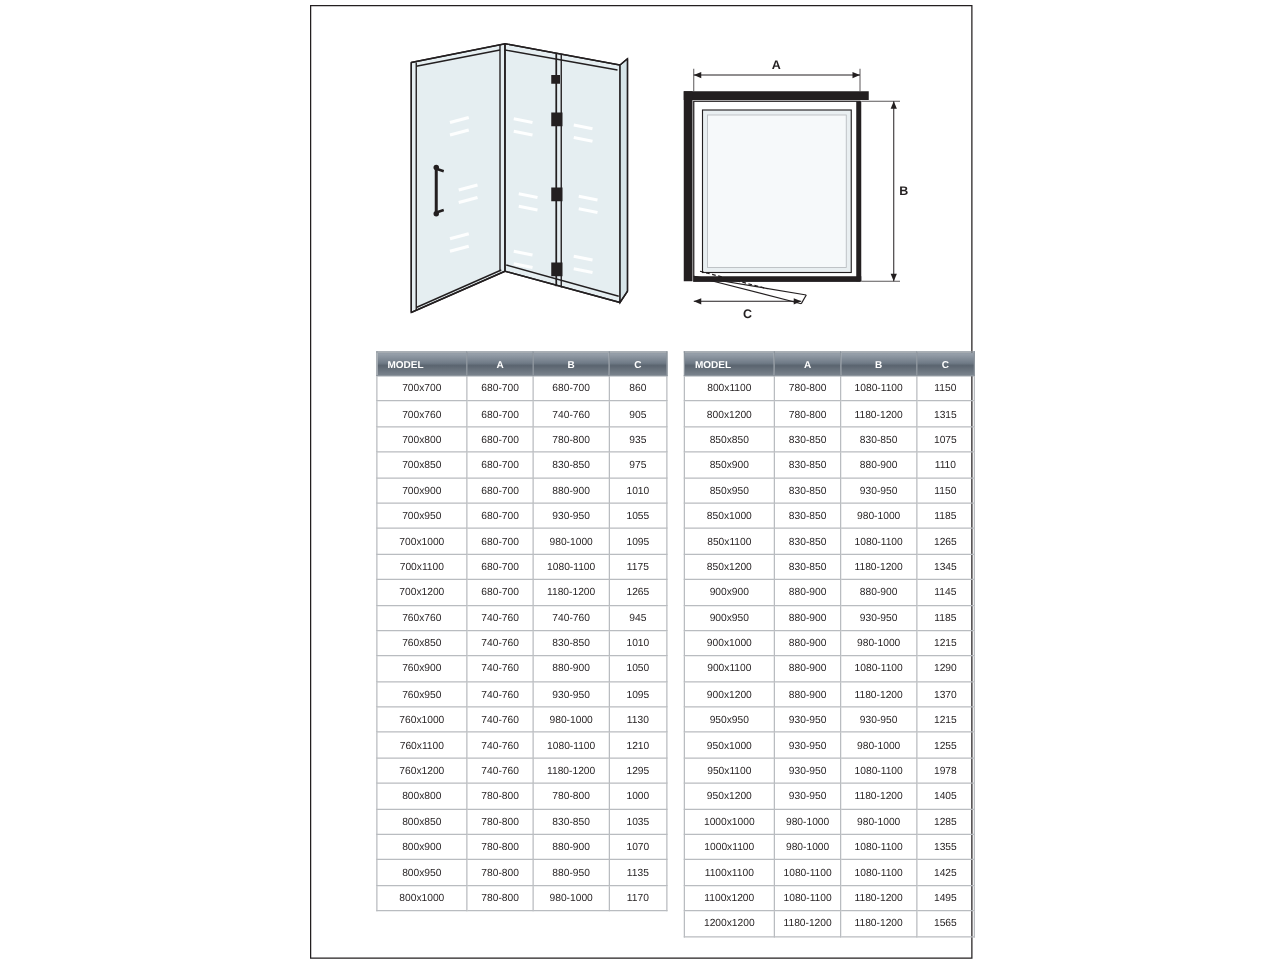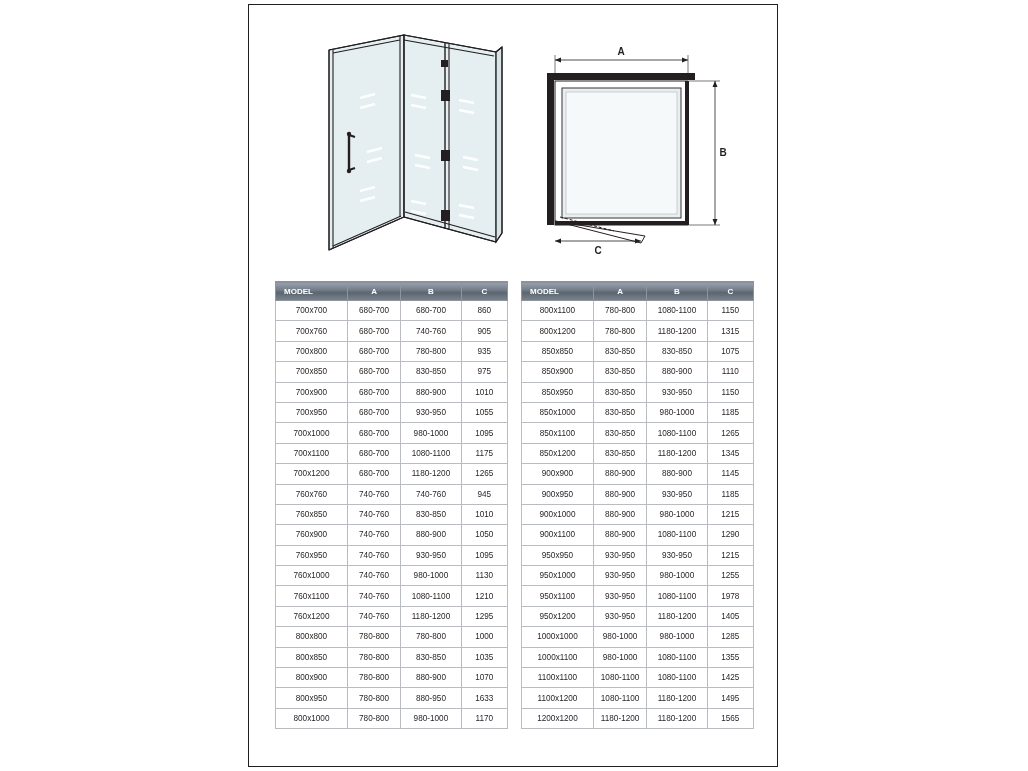--- a/index.html
+++ b/index.html
@@ -29,20 +29,21 @@
     position: absolute;
     left: 0;
     top: 0;
     width: 530px;
     height: 268px;
   }
   
   .table-wrap {
     position: absolute;
     box-sizing: border-box;
+    margin-left: 26px;
   }
   #table-left-wrap {
     left: 26px;
     top: 276px;
     width: 233px;
   }
   #table-right-wrap {
     left: 272px;
     top: 276px;
     width: 233px;
@@ -322,21 +323,21 @@
           <tr>
             <td class="model-cell">800x900</td>
             <td>780-800</td>
             <td>880-900</td>
             <td>1070</td>
           </tr>
           <tr>
             <td class="model-cell">800x950</td>
             <td>780-800</td>
             <td>880-950</td>
-            <td>1633</td>
+            <td>1135</td>
           </tr>
           <tr>
             <td class="model-cell">800x1000</td>
             <td>780-800</td>
             <td>980-1000</td>
             <td>1170</td>
           </tr>
         </tbody>
     </table>
   </div>
@@ -424,20 +425,26 @@
             <td>980-1000</td>
             <td>1215</td>
           </tr>
           <tr>
             <td class="model-cell">900x1100</td>
             <td>880-900</td>
             <td>1080-1100</td>
             <td>1290</td>
           </tr>
           <tr>
+            <td class="model-cell">900x1200</td>
+            <td>880-900</td>
+            <td>1180-1200</td>
+            <td>1370</td>
+          </tr>
+          <tr>
             <td class="model-cell">950x950</td>
             <td>930-950</td>
             <td>930-950</td>
             <td>1215</td>
           </tr>
           <tr>
             <td class="model-cell">950x1000</td>
             <td>930-950</td>
             <td>980-1000</td>
             <td>1255</td>

